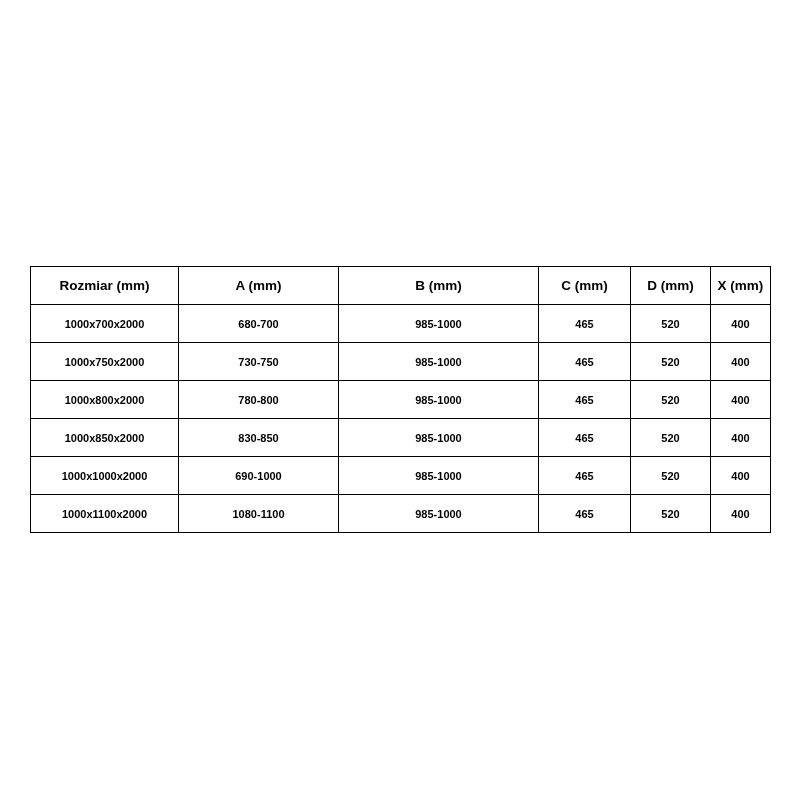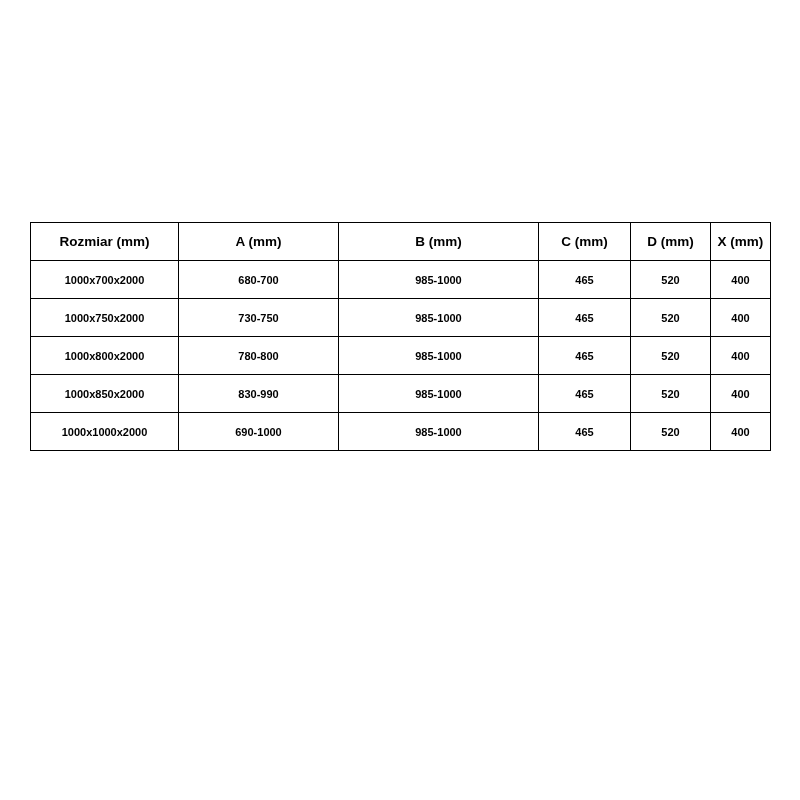--- a/index.html
+++ b/index.html
@@ -12,20 +12,21 @@
     height: 800px;
     font-family: "Liberation Sans", sans-serif;
     color: #000000;
     overflow: hidden;
   }
   .sheet {
     position: relative;
     width: 800px;
     height: 568px;
     box-sizing: border-box;
+    margin-top: 44px;
   }
   .table-wrap {
     position: absolute;
     left: 30px;
     top: 222px;
     width: 740px;
   }
   table.spec {
     border-collapse: collapse;
     width: 740px;
@@ -100,30 +101,38 @@
         <tr>
           <td>1000x800x2000</td>
           <td>780-800</td>
           <td>985-1000</td>
           <td>465</td>
           <td>520</td>
           <td>400</td>
         </tr>
         <tr>
           <td>1000x850x2000</td>
-          <td>830-990</td>
+          <td>830-850</td>
           <td>985-1000</td>
           <td>465</td>
           <td>520</td>
           <td>400</td>
         </tr>
         <tr>
           <td>1000x1000x2000</td>
           <td>690-1000</td>
           <td>985-1000</td>
           <td>465</td>
           <td>520</td>
           <td>400</td>
         </tr>
+        <tr>
+          <td>1000x1100x2000</td>
+          <td>1080-1100</td>
+          <td>985-1000</td>
+          <td>465</td>
+          <td>520</td>
+          <td>400</td>
+        </tr>
       </tbody>
     </table>
   </div>
 </div>
 
 </body></html>

